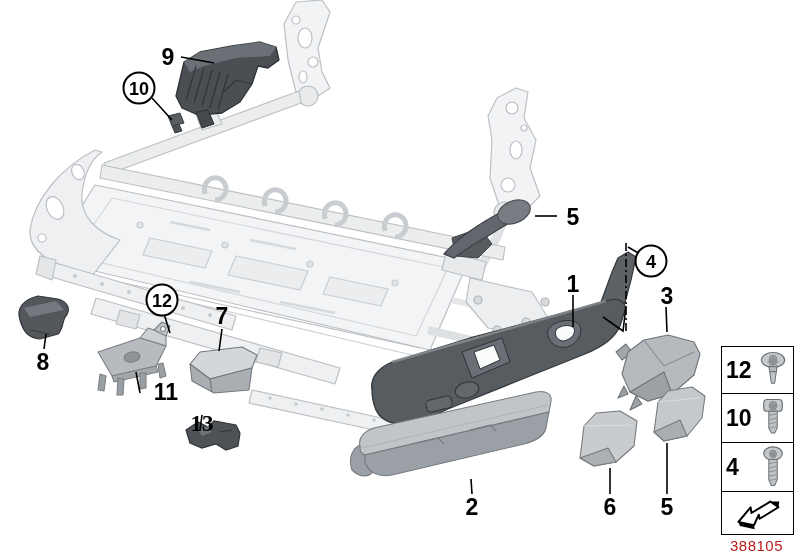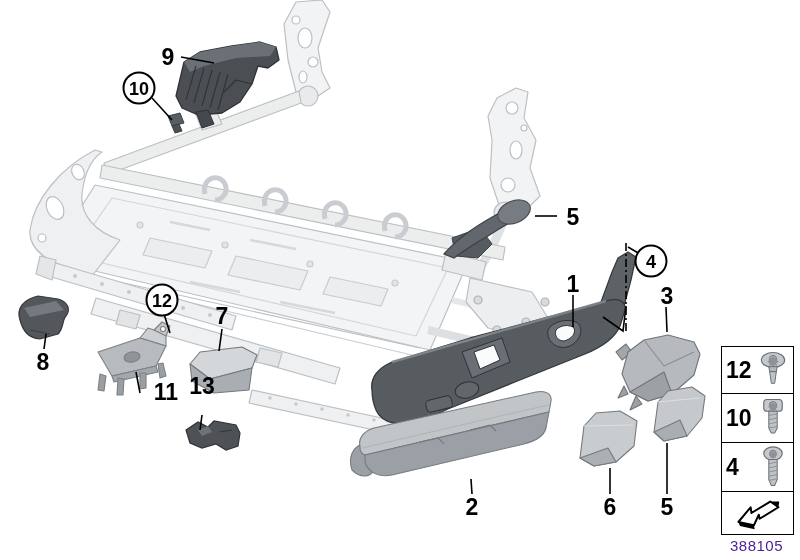--- a/index.html
+++ b/index.html
@@ -14,21 +14,21 @@
   
   #legend{position:absolute;left:721px;top:346px;width:71px;border:1.6px solid #000;
           background:#fff;display:flex;flex-direction:column;}
   .legend-cell{border-bottom:1.6px solid #000;display:flex;align-items:center;
           justify-content:space-between;padding:2px 3px 2px 4px;box-sizing:border-box;}
   .legend-cell:last-child{border-bottom:none;}
   .legend-cell .num{font-weight:bold;font-size:23px;color:#000;line-height:1;}
   .cell-12{height:47px;} .cell-10{height:49px;} .cell-4{height:49px;}
   .cell-arrow{height:42px;justify-content:center;}
   #part-number{position:absolute;left:721px;top:537px;width:71px;text-align:center;
-          font-size:15px;color:#4c1d95;letter-spacing:0.5px;}
+          font-size:15px;color:#b91c1c;letter-spacing:0.5px;}
 </style>
 </head>
 <body>
 
 <div id="canvas">
 
 <svg id="art" width="800" height="560" viewBox="0 0 800 560">
 
   <g stroke="#bcc0c5" stroke-width="1.2" fill="#f2f3f4" stroke-linejoin="round">
 
@@ -250,21 +250,21 @@
   <div class="callout" style="left:667px;top:296px;">3</div>
   <div class="callout circled" style="left:651px;top:261px;">4</div>
   <div class="callout" style="left:667px;top:507px;">5</div>
   <div class="callout" style="left:610px;top:507px;">6</div>
   <div class="callout" style="left:222px;top:316px;">7</div>
   <div class="callout" style="left:43px;top:362px;">8</div>
   <div class="callout" style="left:168px;top:57px;">9</div>
   <div class="callout circled" style="left:139px;top:88px;">10</div>
   <div class="callout" style="left:140px;top:392px;margin-left:26px;">11</div>
   <div class="callout circled" style="left:162px;top:300px;">12</div>
-  <div class="callout" style="left:202px;top:386px;">13</div>
+  <div class="callout" style="left:202px;top:423px;font-family:Liberation Serif, serif;">13</div>
   <div class="callout" style="left:573px;top:217px;">5</div>
 
   <div id="legend">
     <div class="legend-cell cell-12">
       <span class="num">12</span>
       <svg width="34" height="40" viewBox="0 0 34 48">
         <ellipse cx="17" cy="12" rx="14" ry="9" fill="#c6c9cc" stroke="#6b7075" stroke-width="1.4"></ellipse>
         <circle cx="17" cy="11" r="4.5" fill="#aeb2b6" stroke="#6b7075"></circle>
         <path d="M17,7 l2,3 l3,-1 l-1,3 l3,2 l-3,2 l1,3 l-3,-1 l-2,3 l-2,-3 l-3,1 l1,-3 l-3,-2 l3,-2 l-1,-3 l3,1 Z" fill="#8d9296"></path>
         <path d="M12,20 h10 l-1,6 h-8 Z" fill="#b5b8bb" stroke="#6b7075" stroke-width="1.2"></path>

